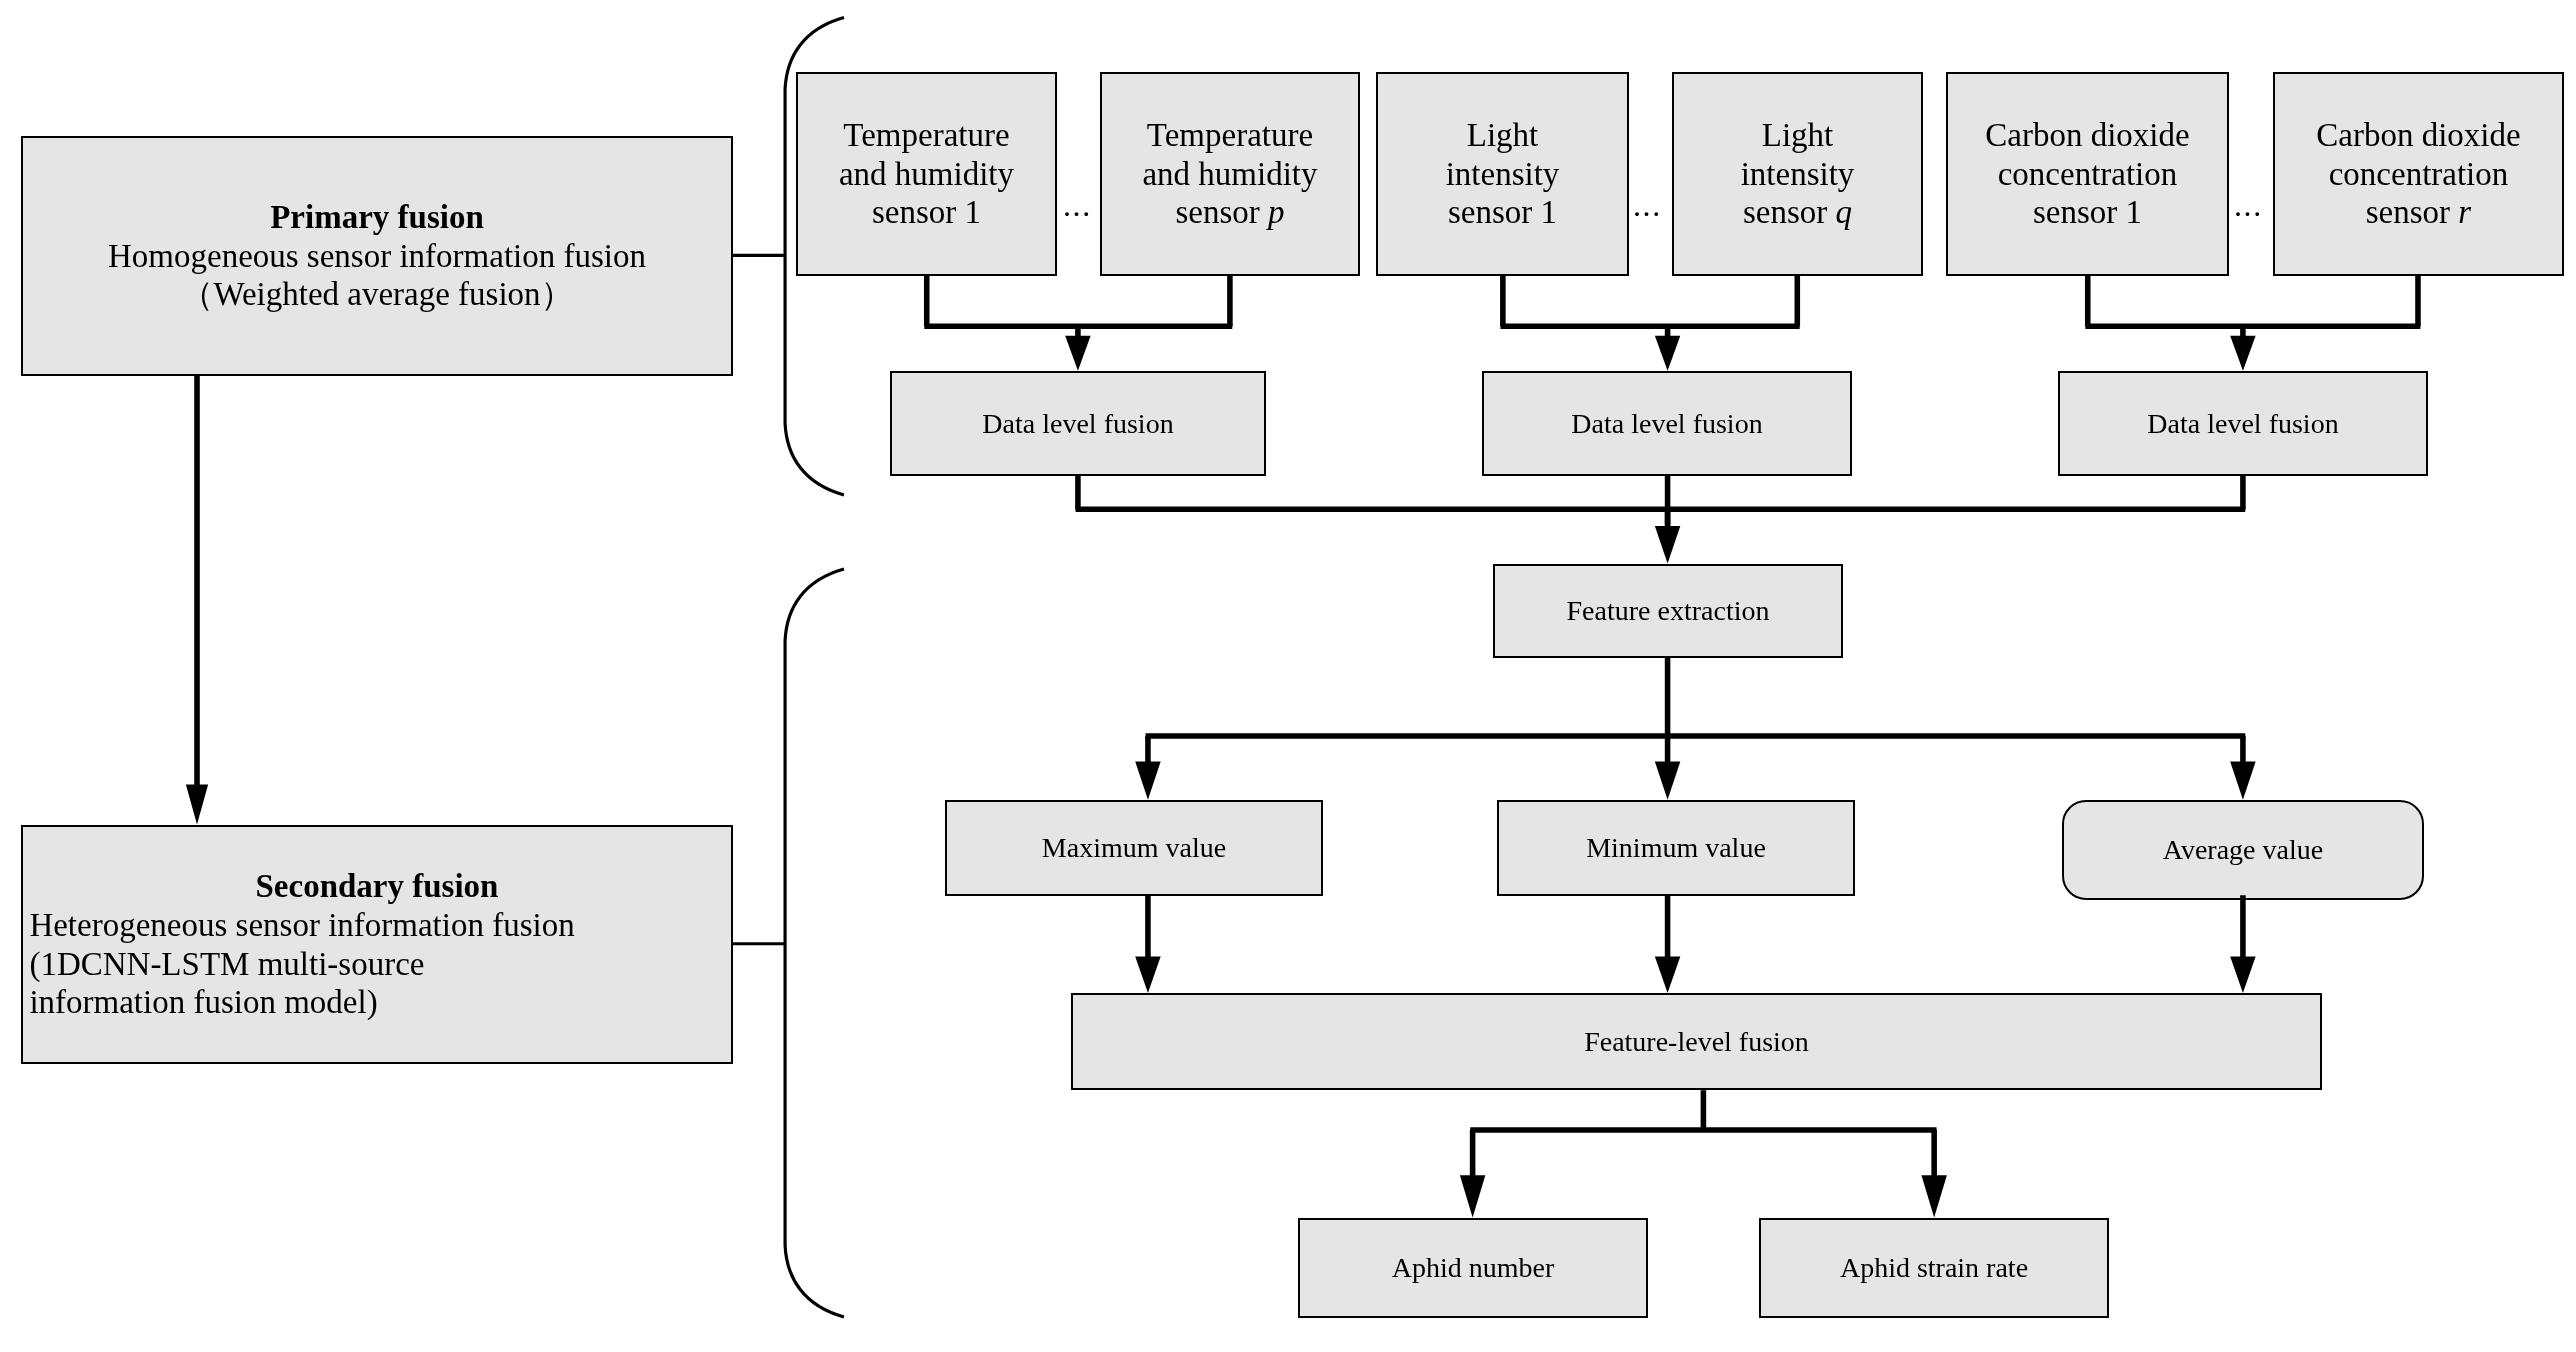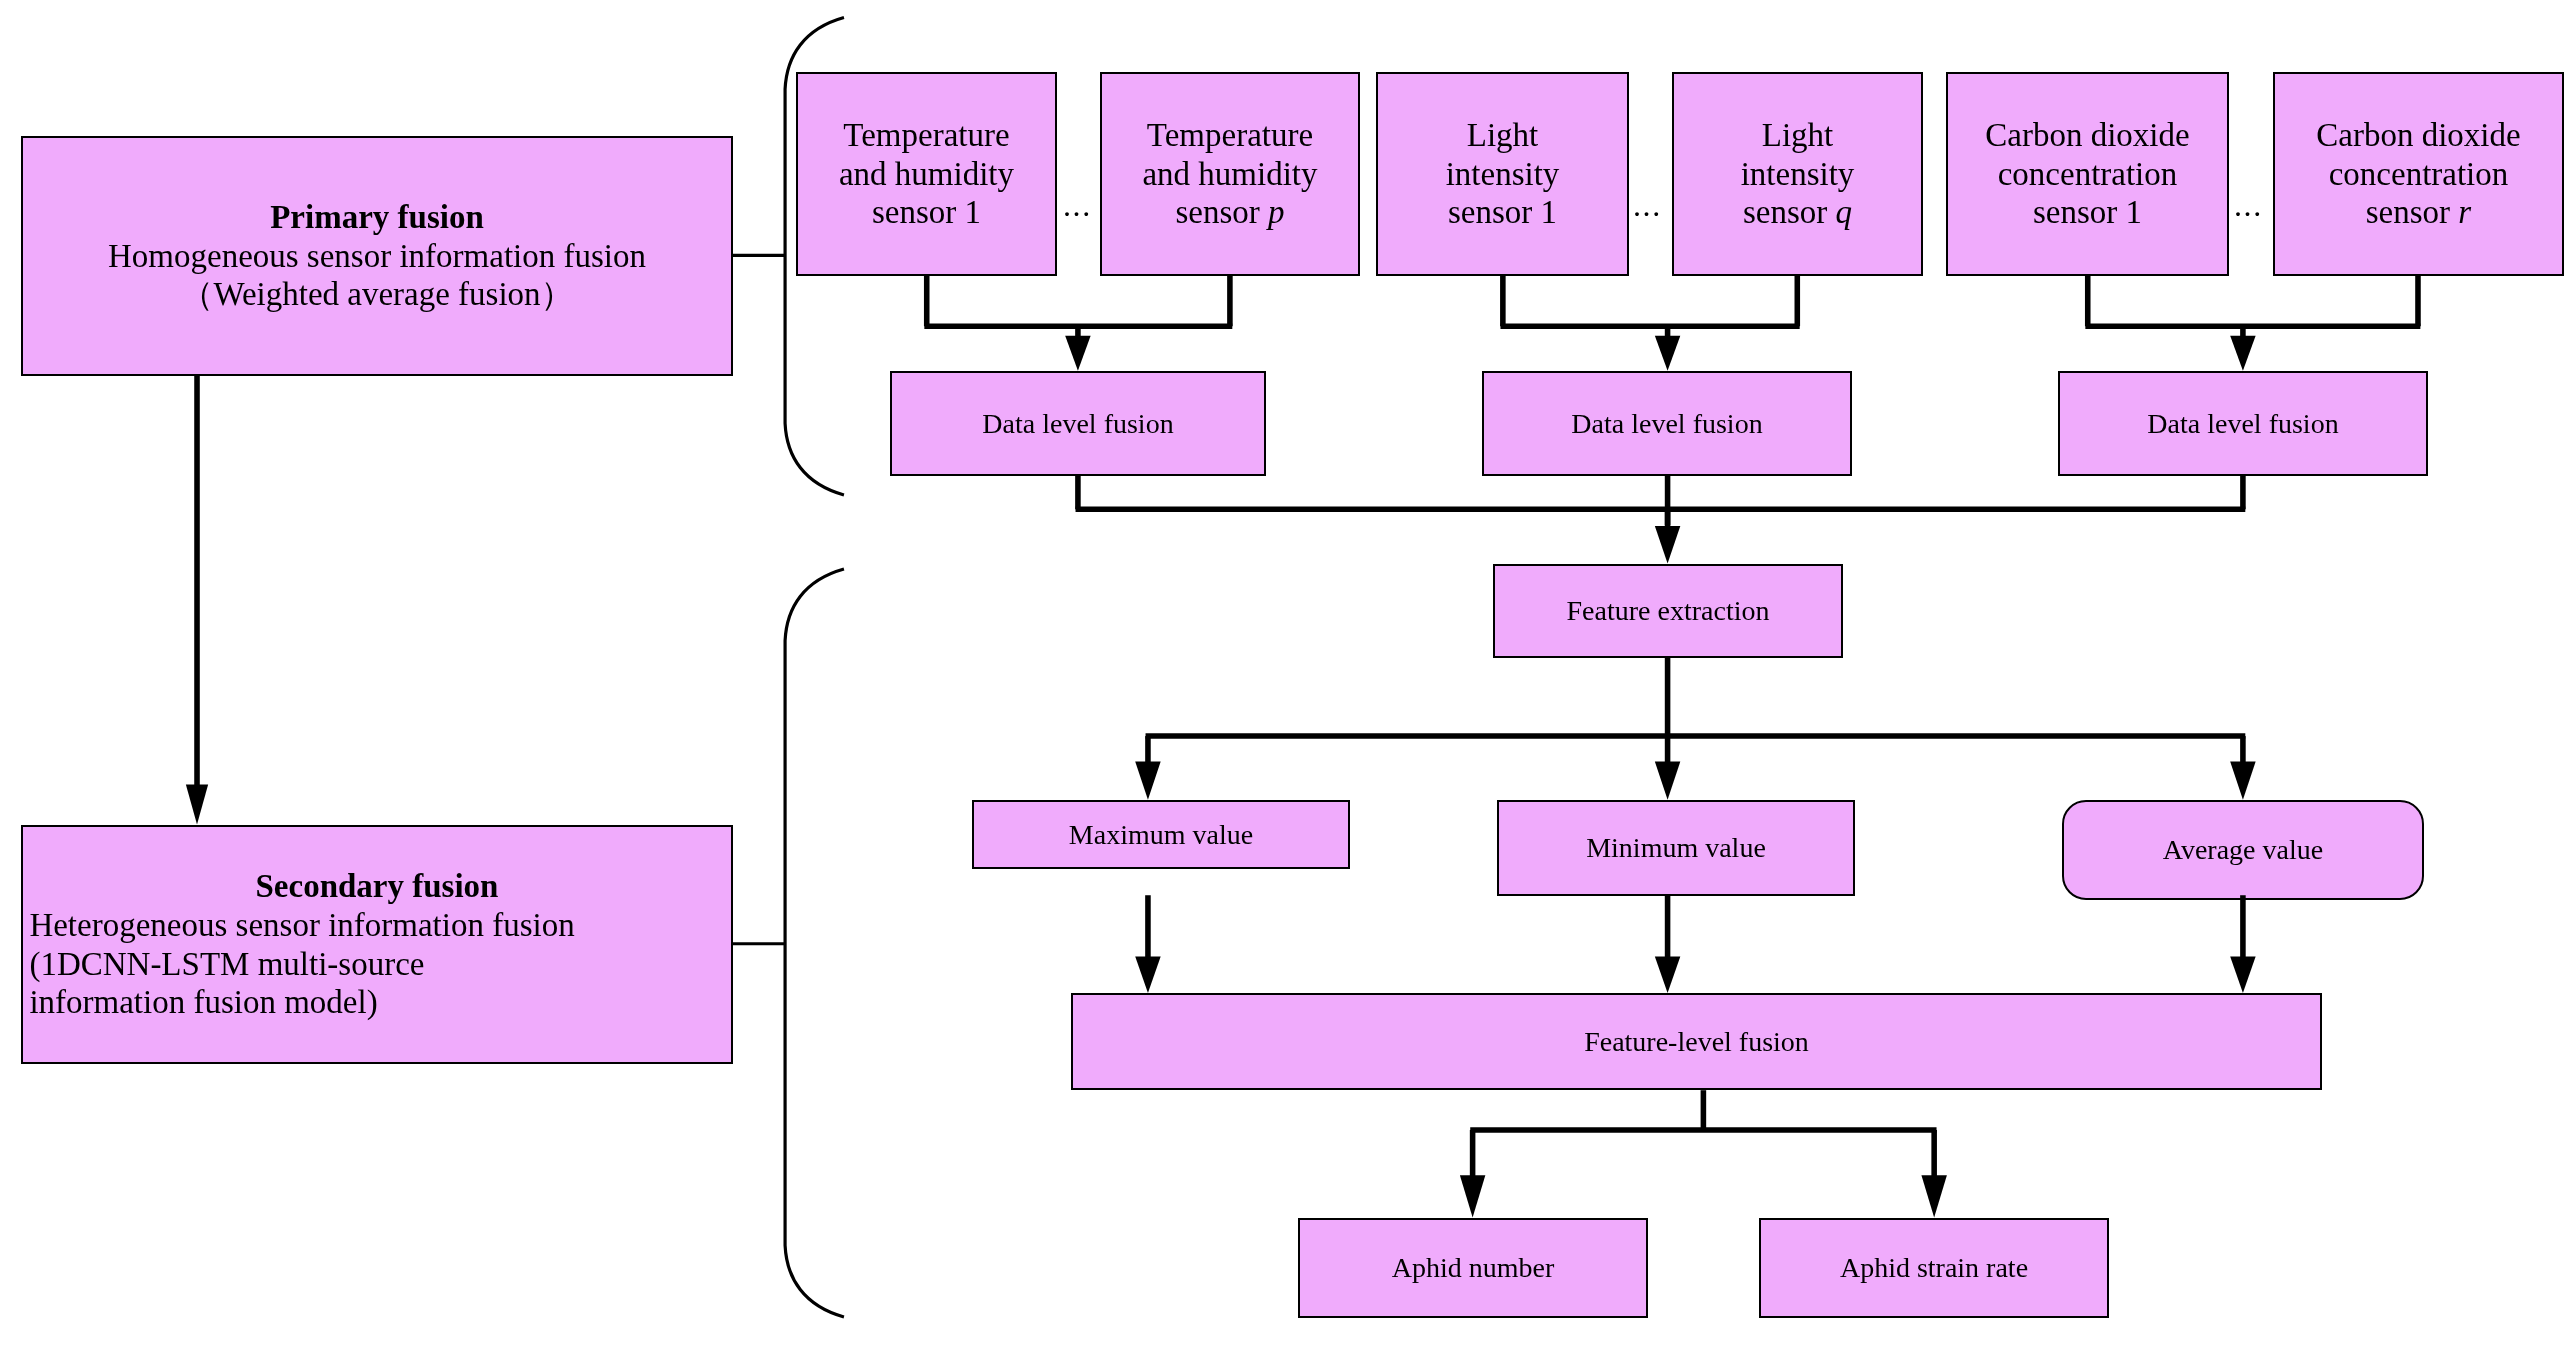--- a/index.html
+++ b/index.html
@@ -7,21 +7,21 @@
   #root {
     position: relative;
     width: 2576px;
     height: 1352px;
     background: #ffffff;
     overflow: hidden;
   }
   .box {
     position: absolute;
     border: 2.4px solid #000000;
-    background: #f0abfc;
+    background: #e5e5e5;
     box-sizing: border-box;
     display: flex;
     align-items: center;
     justify-content: center;
     text-align: center;
     color: #000000;
     line-height: 1.18;
   }
   .box .lines { width: 100%; padding: 0 6.4px; }
   .lines div { white-space: nowrap; }
@@ -142,21 +142,21 @@
         <div>Data level fusion</div>
       </div>
   </div>
 
   <div class="box fs-big" style="left:1493px; top:564px; width:350px; height:94px;">
     <div class="lines">
         <div>Feature extraction</div>
       </div>
   </div>
 
-  <div class="box fs-big" style="left:972px; top:800px; width:378px; height:69px;">
+  <div class="box fs-big" style="left:945px; top:800px; width:378px; height:96px;">
     <div class="lines">
         <div>Maximum value</div>
       </div>
   </div>
 
   <div class="box fs-big" style="left:1497px; top:800px; width:358px; height:96px;">
     <div class="lines">
         <div>Minimum value</div>
       </div>
   </div>

